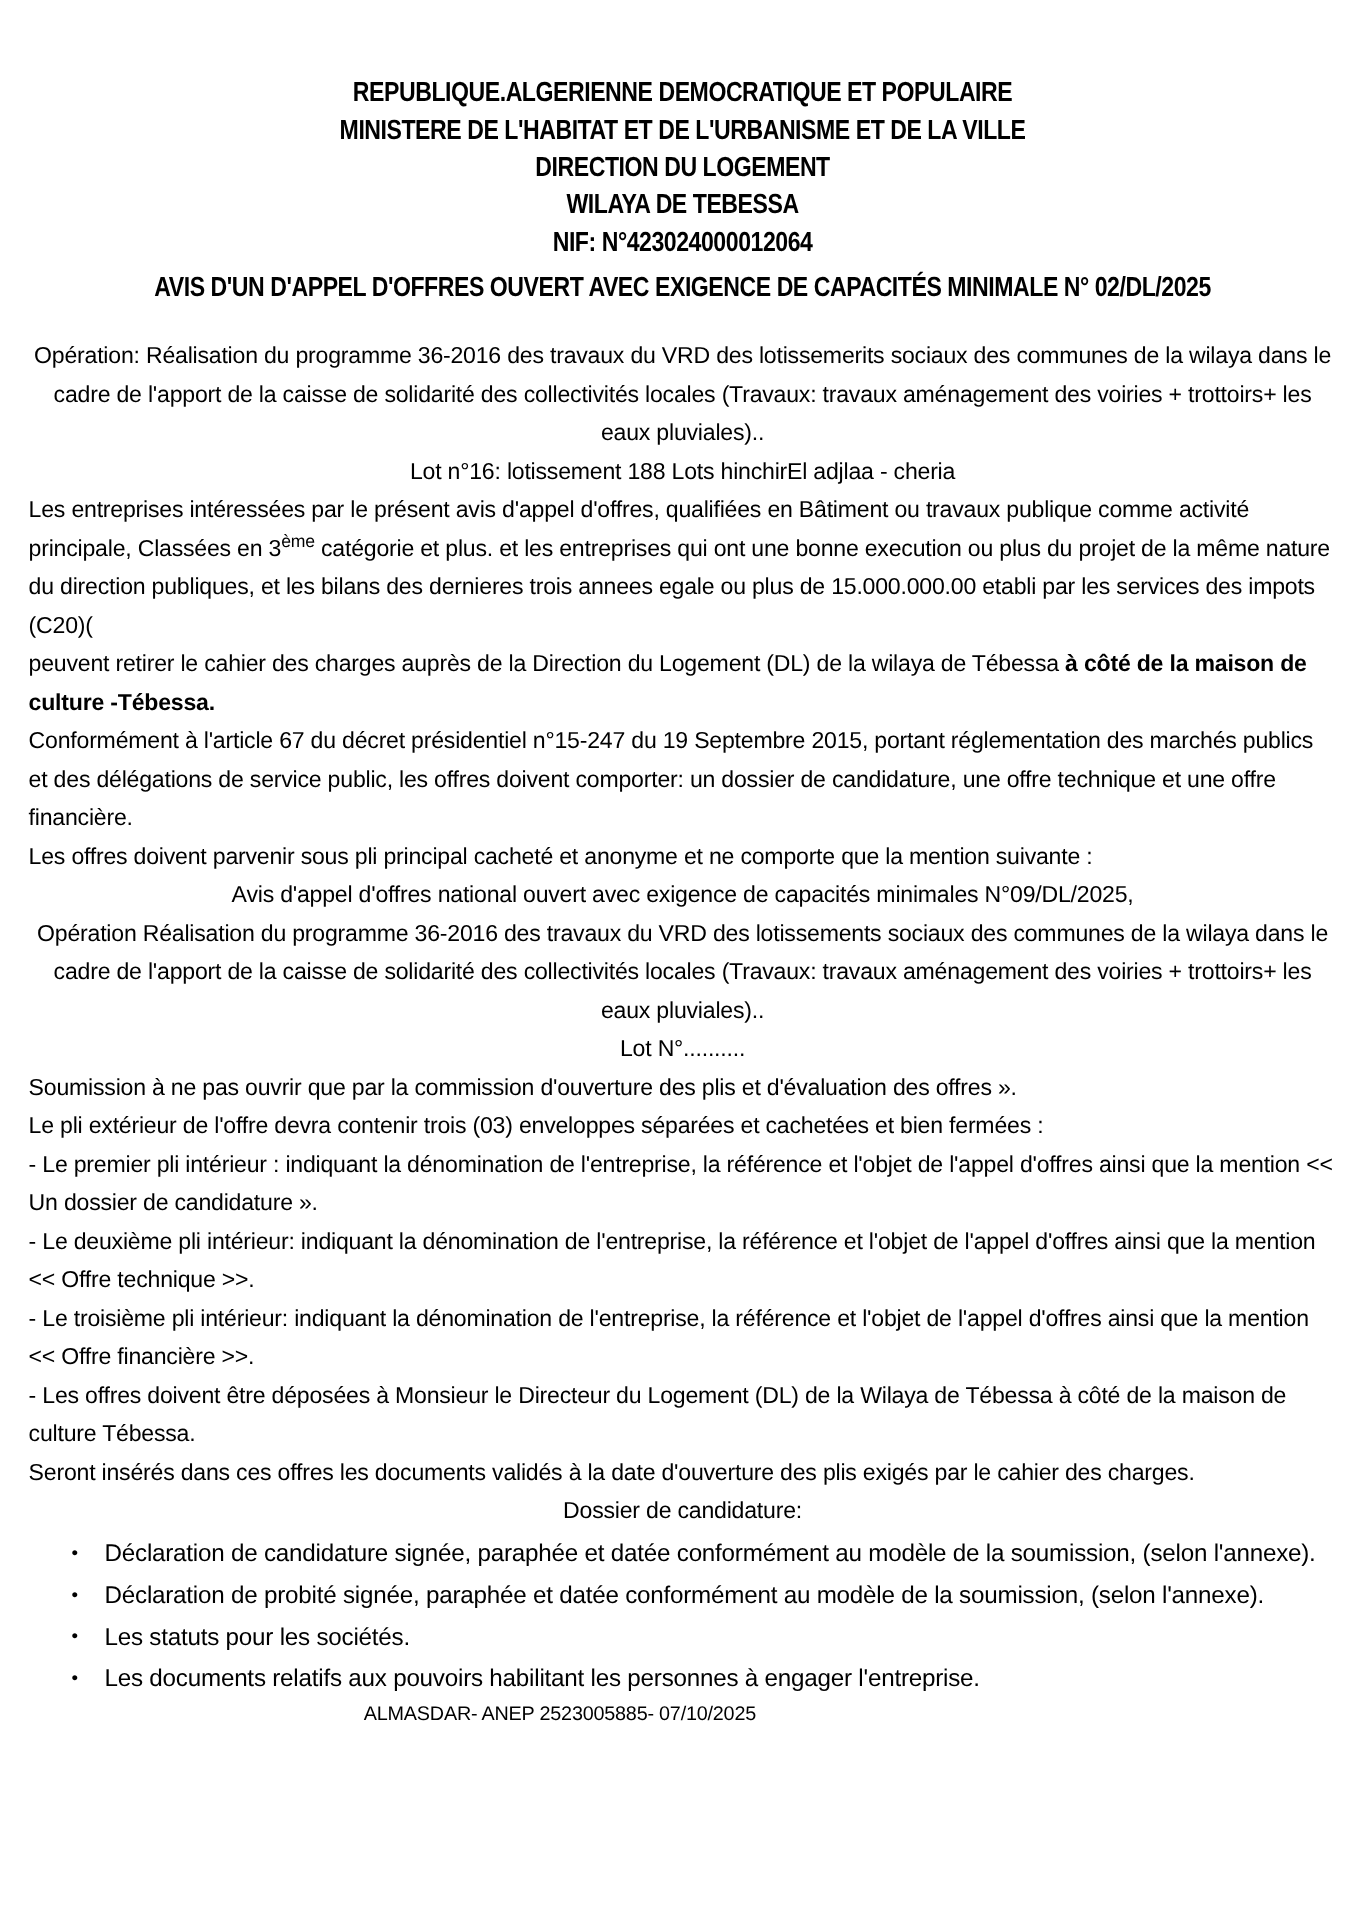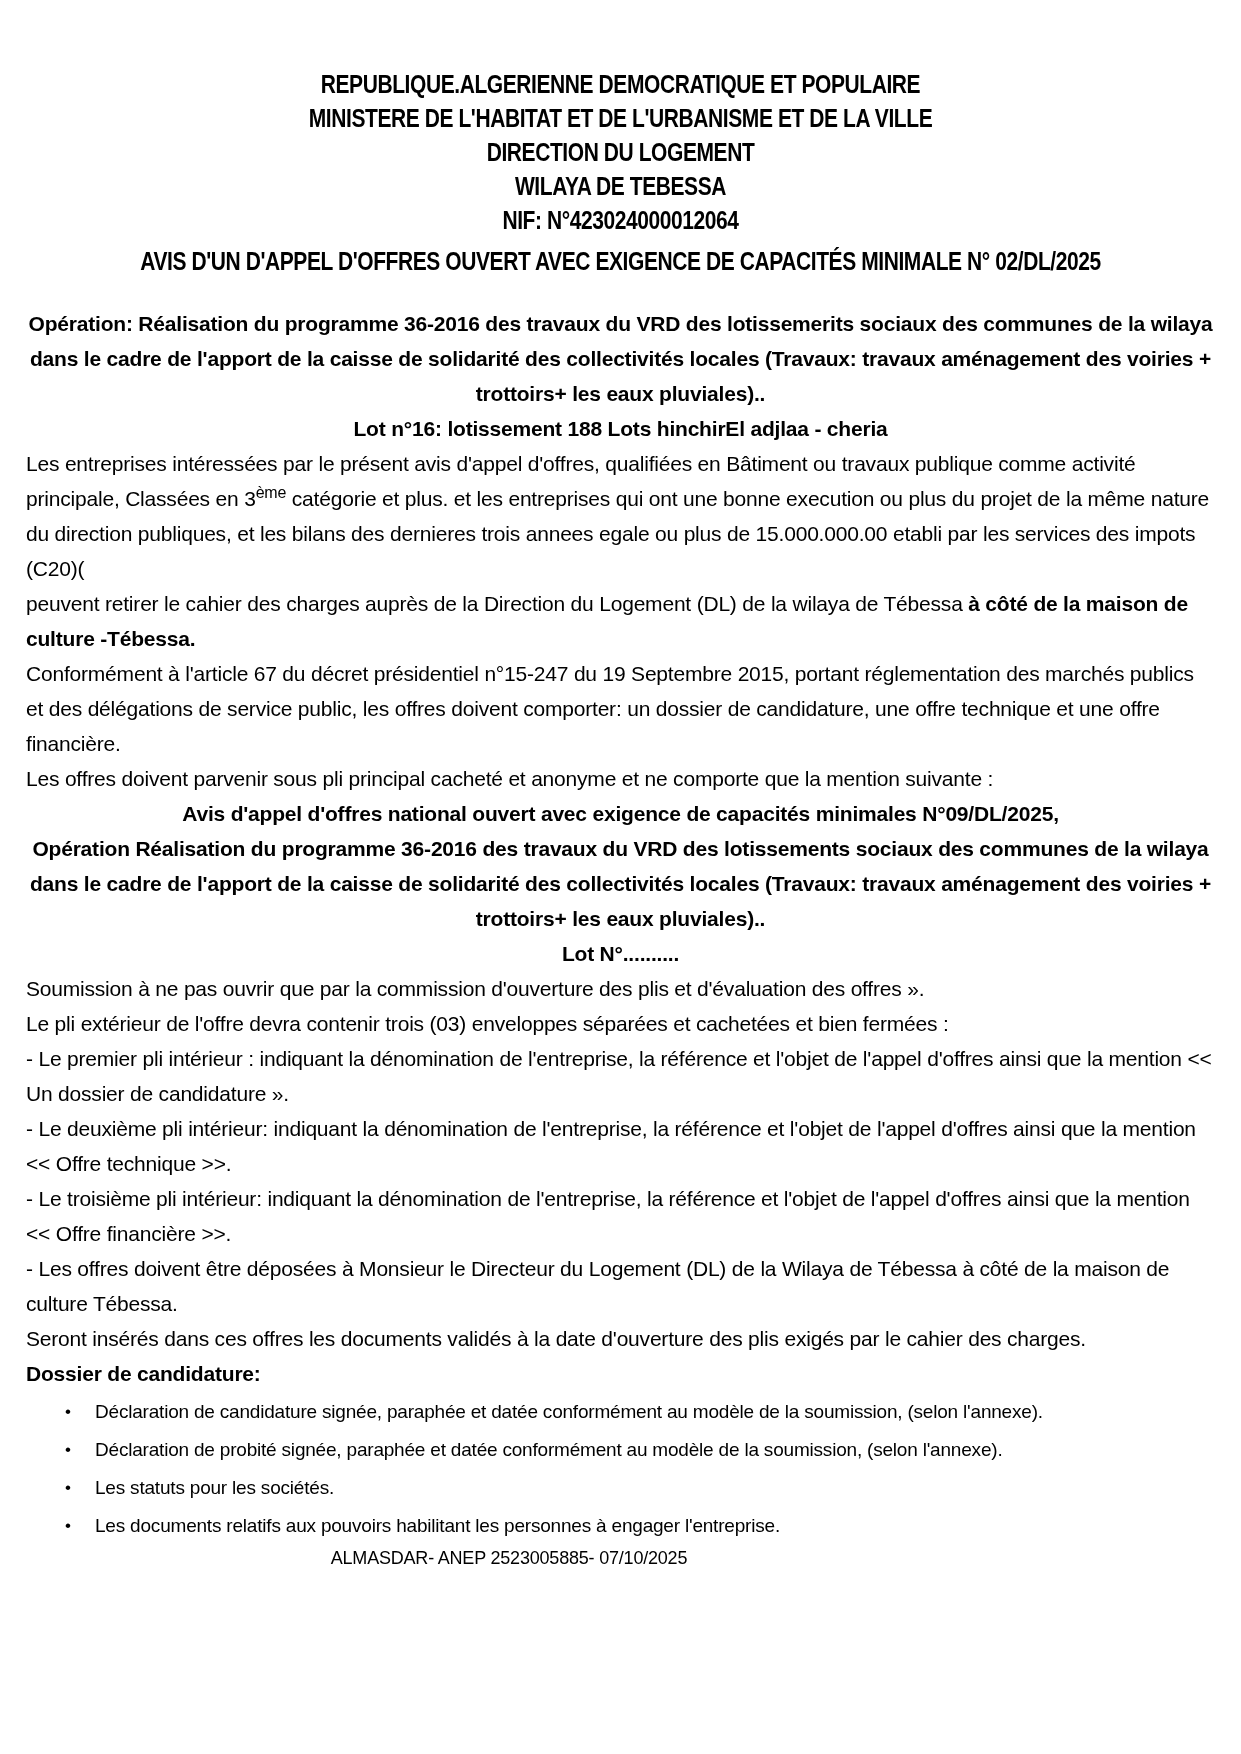--- a/index.html
+++ b/index.html
@@ -38,40 +38,40 @@
     margin-top: 7px;
   }
   
   .doc-body p {
     margin: 0;
     font-size: 21px;
     line-height: 35px;
     letter-spacing: -0.2px;
   }
   p.para { font-weight: normal; }
-  p.para-bold { font-weight: bold; }
+  p.para-bold { font-weight: normal; text-align: center; }
   p.center-bold {
-    font-weight: bold;
+    font-weight: normal;
     text-align: center;
   }
   .doc-body sup {
     font-size: 16px;
     line-height: 0;
   }
   .doc-body b { font-weight: bold; }
   
   ul.bullets {
     margin: 2px 0 0 0;
     padding: 0 0 0 37px;
     list-style: none;
   }
   ul.bullets li {
     position: relative;
     padding-left: 32px;
-    font-size: 19px;
+    font-size: 22px;
     line-height: 35px;
     letter-spacing: -0.2px;
     margin: 3px 0;
   }
   ul.bullets li::before {
     content: "\2022";
     position: absolute;
     left: 2px;
     top: 0;
     font-size: 17px;

